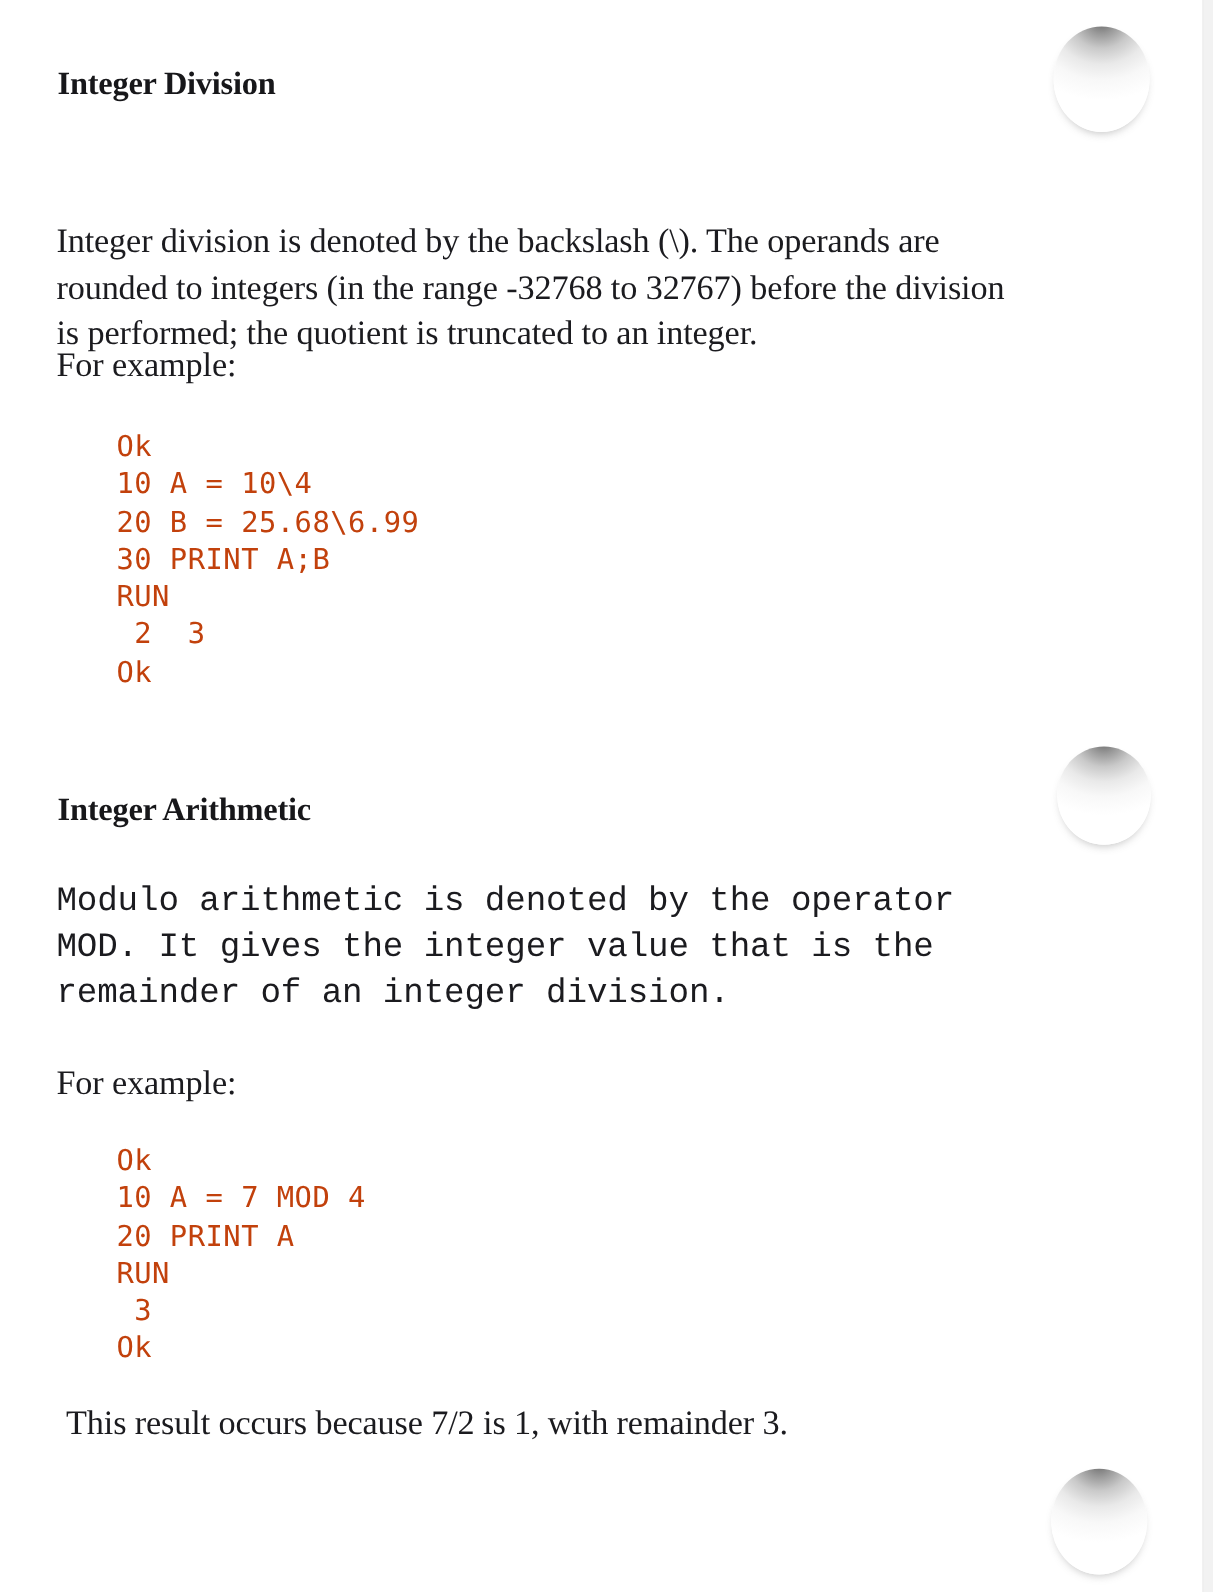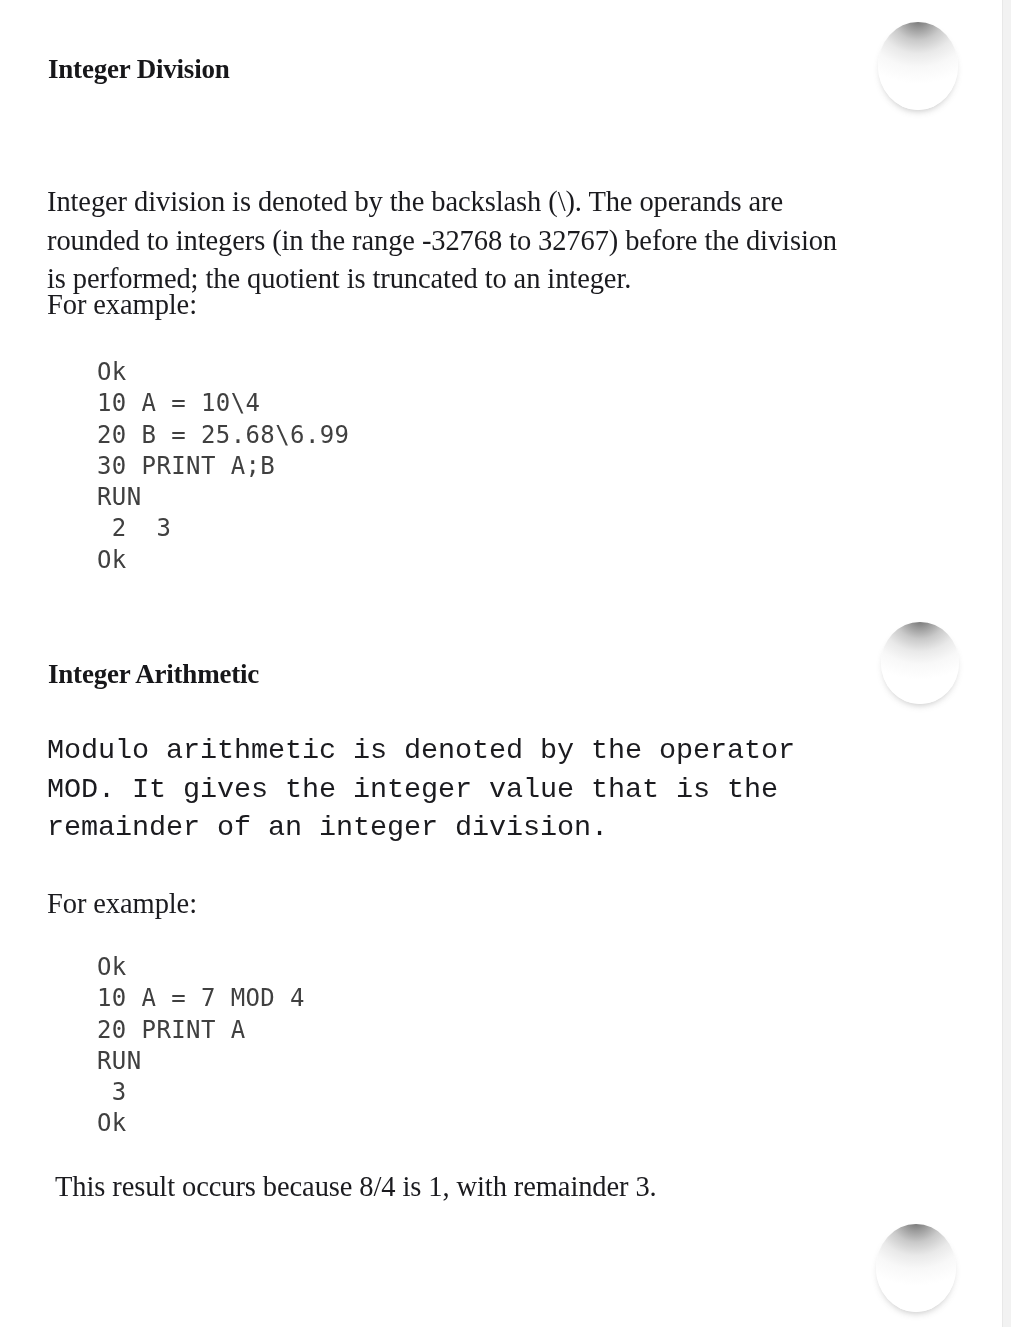--- a/index.html
+++ b/index.html
@@ -79,21 +79,21 @@
     color: #1b1b1f;
     letter-spacing: -0.1px;
   }
 
   pre.code-block {
     margin: 0;
     position: absolute;
     font-family: "DejaVu Sans Mono", "Liberation Mono", monospace;
     font-size: 24px;
     line-height: 31.3px;
-    color: #404040;
+    color: #c2410c;
     white-space: pre;
     letter-spacing: 0.4px;
   }
 </style>
 </head>
 <body>
 
 <div class="scan-page">
 
   <div class="page-right-margin"></div>
@@ -125,16 +125,16 @@
 
     <p class="body-text" style="left:47px; top:885px; width:400px;">For example:</p>
 
     <pre class="code-block" style="left:97px; top:952px;">Ok
 10 A = 7 MOD 4
 20 PRINT A
 RUN
  3
 Ok</pre>
 
-    <p class="body-text" style="left:55px; top:1168px; width:880px;">This result occurs because 8/4 is 1, with remainder 3.</p>
+    <p class="body-text" style="left:55px; top:1168px; width:880px;">This result occurs because 7/2 is 1, with remainder 3.</p>
 
   </div>
 </div>
 
 </body></html>

